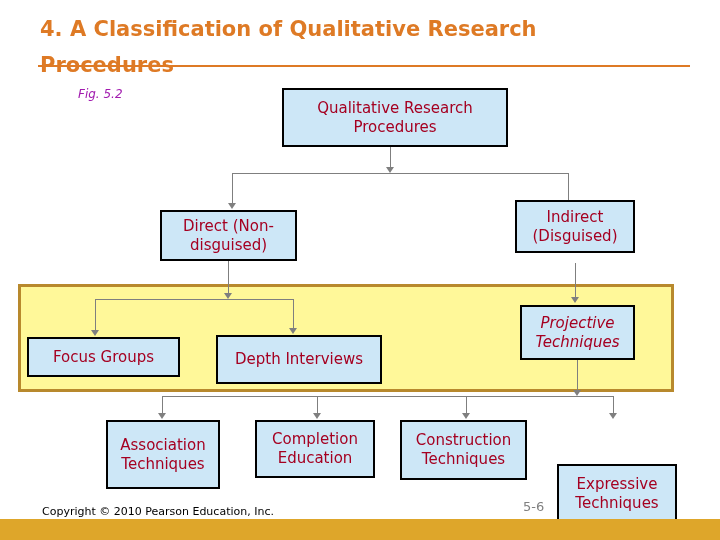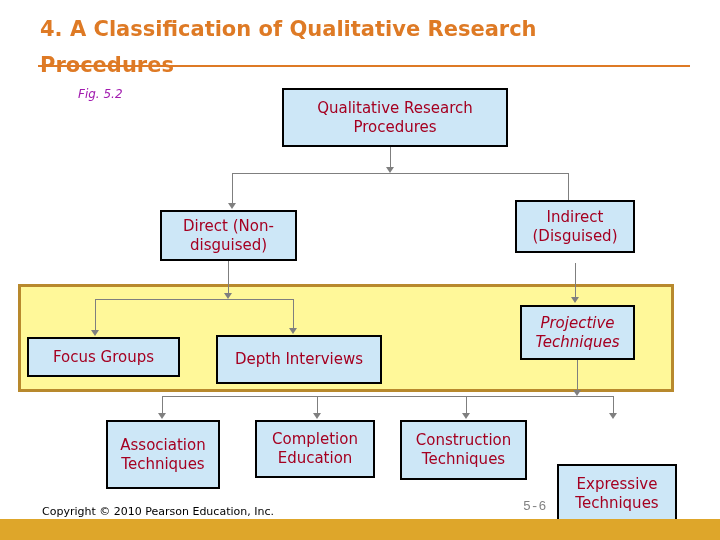--- a/index.html
+++ b/index.html
@@ -34,21 +34,21 @@
     display:flex;align-items:center;justify-content:center;padding:2px 4px;
   }
   .vl{position:absolute;width:1px;background:var(--conn);}
   .hl{position:absolute;height:1px;background:var(--conn);}
   .arr{
     position:absolute;width:0;height:0;
     border-left:4px solid transparent;border-right:4px solid transparent;
     border-top:6px solid var(--conn);
   }
   .copyright{position:absolute;left:42px;top:505px;font-size:11px;color:#000000;}
-  .pagenum{position:absolute;left:523px;top:499px;font-size:13px;color:#808080;font-family:Liberation Mono, monospace;}
+  .pagenum{position:absolute;left:523px;top:499px;font-size:13px;color:#808080;}
   .footer-bar{position:absolute;left:0;top:519px;width:720px;height:21px;background:var(--bar);}
 </style>
 </head>
 <body>
 
 <div class="slide">
 
   <div class="title">4. A Classification of Qualitative Research Procedures</div>
   <div class="title-rule"></div>
   <div class="fig-label">Fig. 5.2</div>

